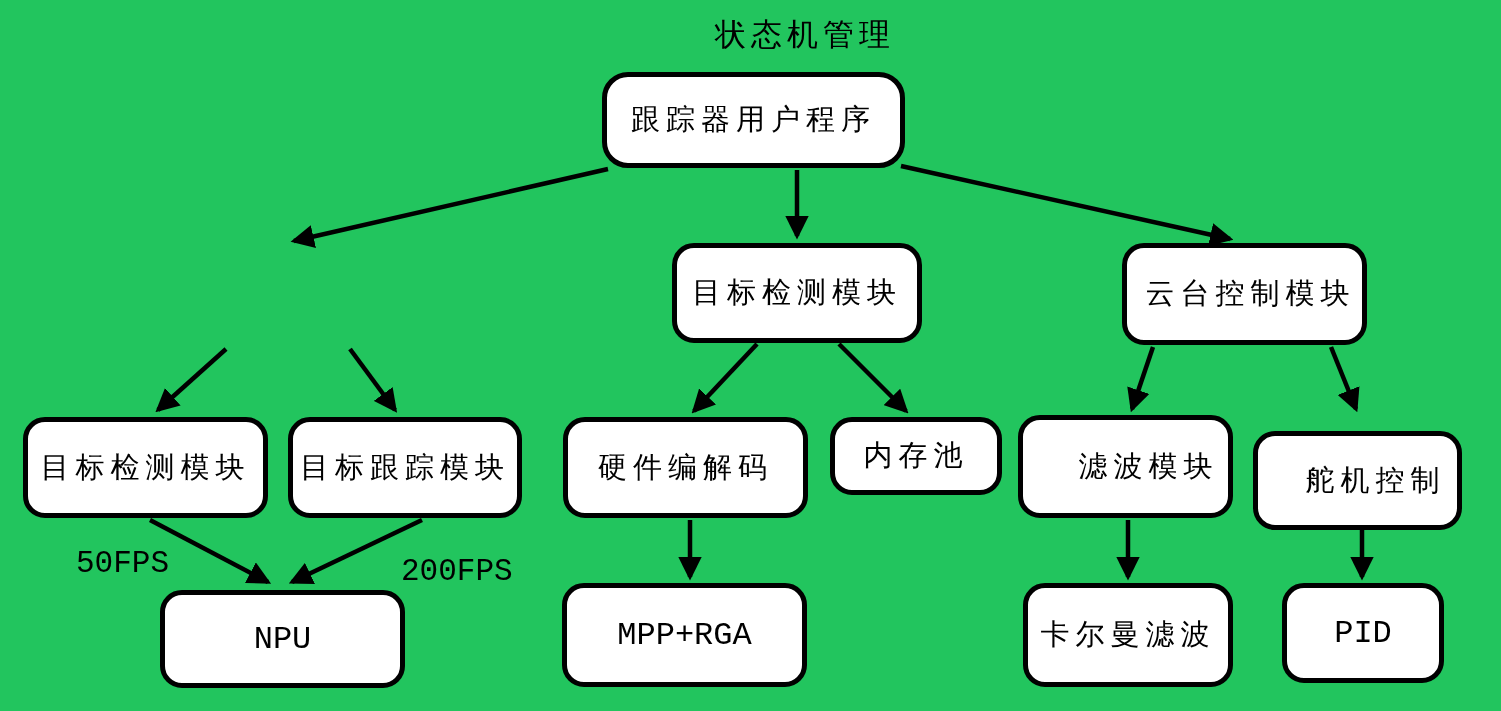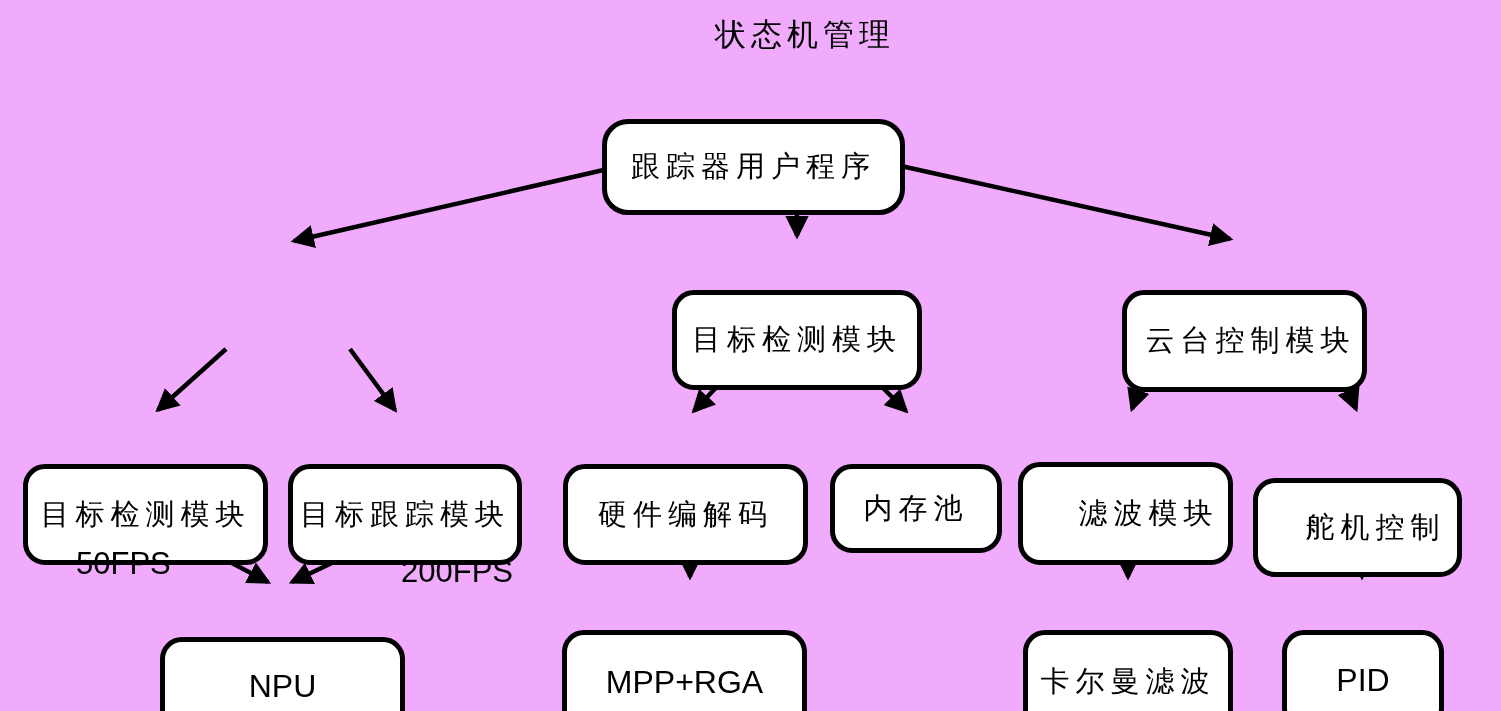--- a/index.html
+++ b/index.html
@@ -4,22 +4,22 @@
 <style>
   html, body {
     margin: 0;
     padding: 0;
     background: #ffffff;
   }
   #canvas {
     position: relative;
     width: 1501px;
     height: 711px;
-    background: #f0abfc;
-    font-family: Liberation Sans, sans-serif;
+    background: #22c55e;
+    font-family: Liberation Mono, monospace;
     color: #000000;
     overflow: hidden;
   }
   #edges-svg {
     position: absolute;
     left: 0;
     top: 0;
     width: 1501px;
     height: 711px;
   }
@@ -29,21 +29,20 @@
     border: 5px solid #000000;
     border-radius: 22px;
     background: #ffffff;
     display: flex;
     align-items: center;
     justify-content: center;
     text-align: center;
     font-size: 29px;
     letter-spacing: 6px;
     white-space: nowrap;
-    margin-top: 47px;
   }
   .node.latin {
     letter-spacing: 0;
     font-size: 32px;
   }
   .diagram-title {
     position: absolute;
     left: 610px;
     top: 14px;
     width: 390px;
@@ -96,21 +95,21 @@
   <div class="node" style="left:672px; top:243px; width:250px; height:100px;">目标检测模块</div>
 
   <div class="node" style="left:1122px; top:243px; width:245px; height:102px;padding-left:12px;">云台控制模块</div>
 
   <div class="node" style="left:23px; top:417px; width:245px; height:101px;">目标检测模块</div>
 
   <div class="node" style="left:288px; top:417px; width:234px; height:101px;">目标跟踪模块</div>
 
   <div class="node" style="left:563px; top:417px; width:245px; height:101px;">硬件编解码</div>
 
-  <div class="node" style="left:830px; top:417px; width:172px; height:89px;">内存池</div>
+  <div class="node" style="left:830px; top:417px; width:172px; height:78px;">内存池</div>
 
   <div class="node" style="left:1018px; top:415px; width:215px; height:103px;padding-left:46px;">滤波模块</div>
 
   <div class="node" style="left:1253px; top:431px; width:209px; height:99px;padding-left:36px;">舵机控制</div>
 
   <div class="node latin" style="left:160px; top:590px; width:245px; height:98px;">NPU</div>
 
   <div class="node latin" style="left:562px; top:583px; width:245px; height:104px;">MPP+RGA</div>
 
   <div class="node" style="left:1023px; top:583px; width:210px; height:104px;">卡尔曼滤波</div>

